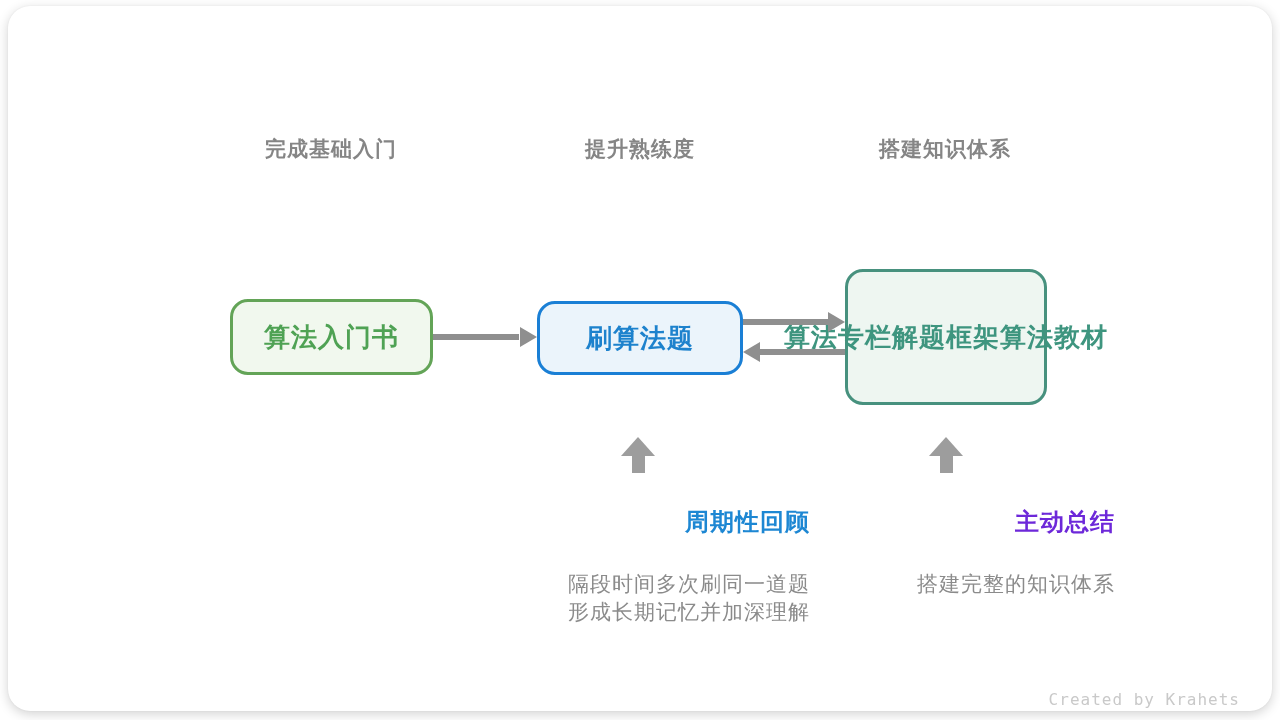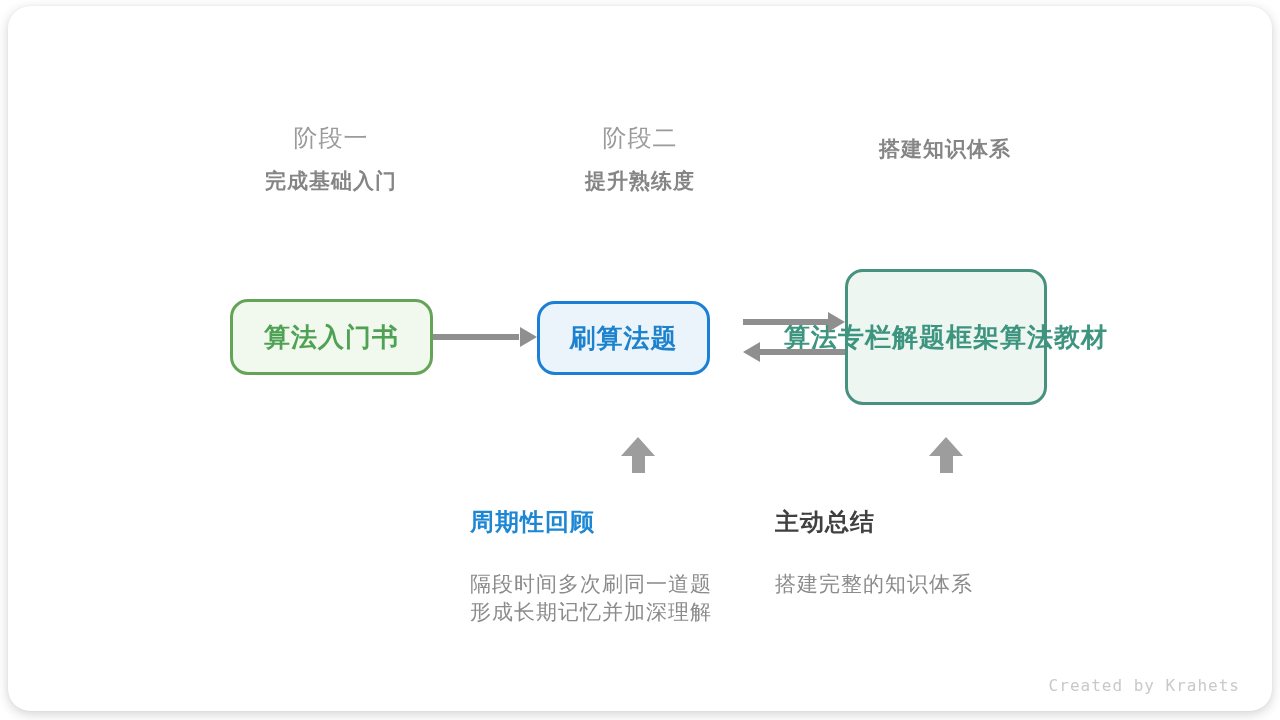--- a/index.html
+++ b/index.html
@@ -50,21 +50,21 @@
     border: 3px solid;
     display: flex;
     align-items: center;
     justify-content: center;
     font-weight: bold;
     font-size: 26px;
     letter-spacing: 1px;
   }
   .node-line { line-height: 38px; white-space: nowrap; }
   .node-1 { left: 230px; top: 299px; width: 203px; height: 76px; }
-  .node-2 { left: 537px; top: 301px; width: 173px; height: 74px; }
+  .node-2 { left: 537px; top: 301px; width: 206px; height: 74px; }
   .node-3 { left: 845px; top: 269px; width: 202px; height: 136px; }
 
   
   .harrow { height: 20px; }
   .harrow .shaft {
     position: absolute;
     top: 7px; height: 6px;
     background: #8f8f8f;
   }
   .harrow .head {
@@ -95,57 +95,55 @@
     margin: 0 auto;
     background: #9d9d9d;
   }
   .uparrow-2 { left: 621px; }
   .uparrow-3 { left: 929px; }
 
   
   .annotation {
     width: 340px;
     top: 507px;
-    text-align: left;
+    text-align: right;
   }
   .annotation-title {
     font-size: 24px;
     font-weight: bold;
     line-height: 30px;
     letter-spacing: 1px;
   }
   .annotation-desc {
     margin-top: 33px;
     font-size: 21px;
     line-height: 28px;
     color: #8b8b8b;
     letter-spacing: 1px;
   }
   .annotation-2 { left: 470px; }
   .annotation-3 { left: 775px; }
 
   .credit {
-    right: 40px; bottom: 25px;
+    right: 40px; bottom: 11px;
     font-family: "DejaVu Sans Mono", "Liberation Mono", monospace;
     font-size: 16px;
     color: #c9c9c9;
     letter-spacing: 1px;
   }
 </style>
 </head>
 <body>
 
 <div class="card"></div>
 
 <div class="abs stage stage-1">
-  <div class="stage-label">阶段一</div>
   <div class="stage-subtitle">完成基础入门</div>
 </div>
 <div class="abs stage stage-2">
-  <div class="stage-label">阶段二</div>
   <div class="stage-subtitle">提升熟练度</div>
 </div>
 <div class="abs stage stage-3">
   <div class="stage-subtitle">搭建知识体系</div>
 </div>
 
 <div class="abs node node-1" style="border-color: rgb(99, 164, 87); background: rgb(241, 248, 238); color: rgb(79, 162, 84);">
   <div class="node-line">算法入门书</div>
 </div>
 <div class="abs node node-2" style="border-color: rgb(26, 127, 213); background: rgb(235, 244, 251); color: rgb(29, 130, 205);">
@@ -180,19 +178,19 @@
 </div>
 
 <div class="abs annotation annotation-2">
   <div class="annotation-title" style="color: rgb(29, 135, 211);">周期性回顾</div>
   <div class="annotation-desc">
     <div>隔段时间多次刷同一道题</div>
     <div>形成长期记忆并加深理解</div>
   </div>
 </div>
 <div class="abs annotation annotation-3">
-  <div class="annotation-title" style="color: #404040;">主动总结</div>
+  <div class="annotation-title" style="color: #6d28d9;">主动总结</div>
   <div class="annotation-desc">
     <div>搭建完整的知识体系</div>
   </div>
 </div>
 
 <div class="abs credit">Created by Krahets</div>
 
 </body></html>

